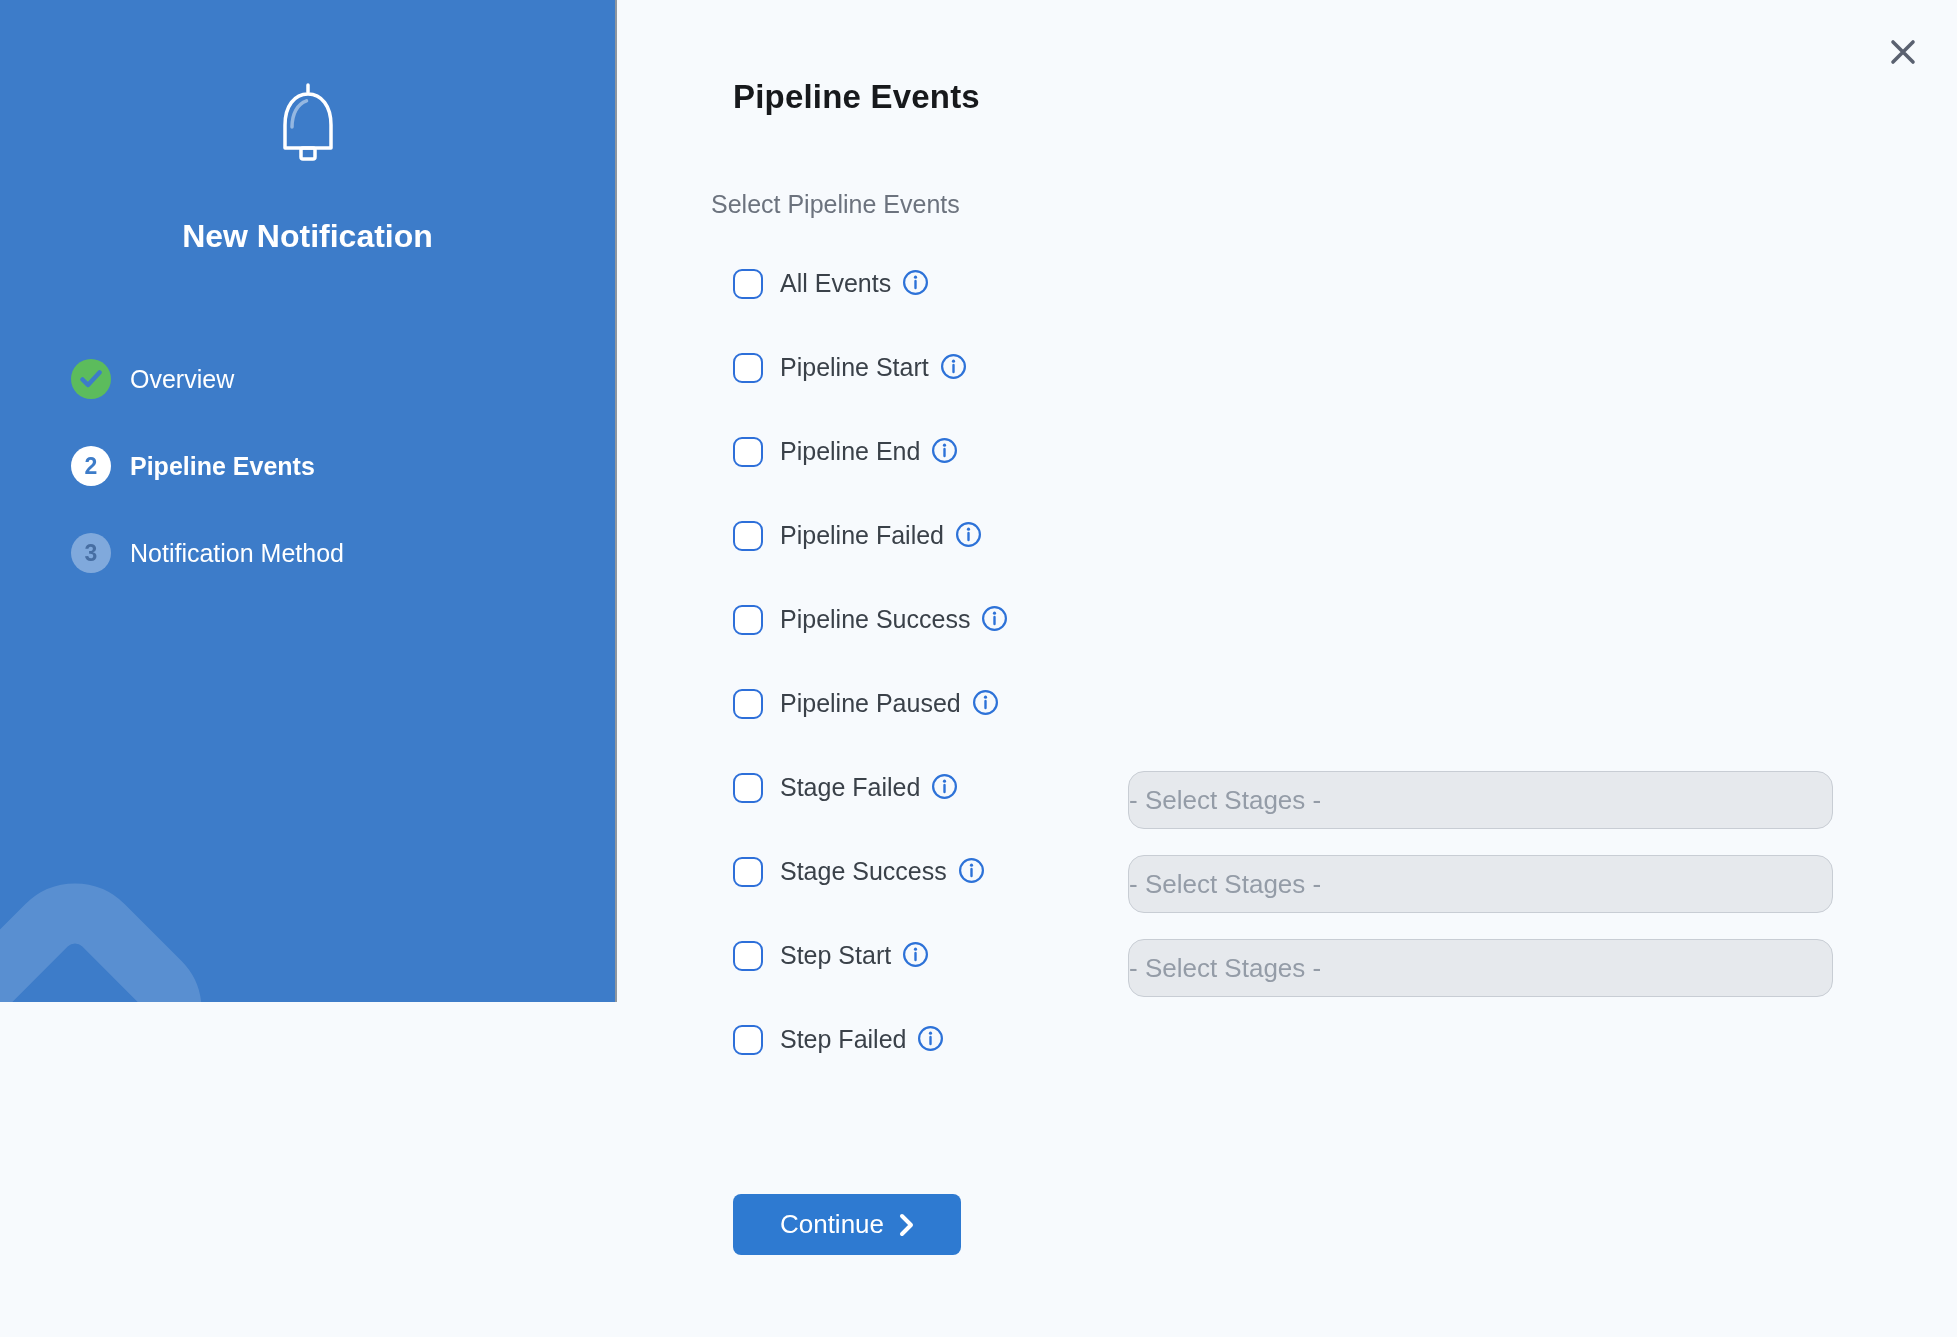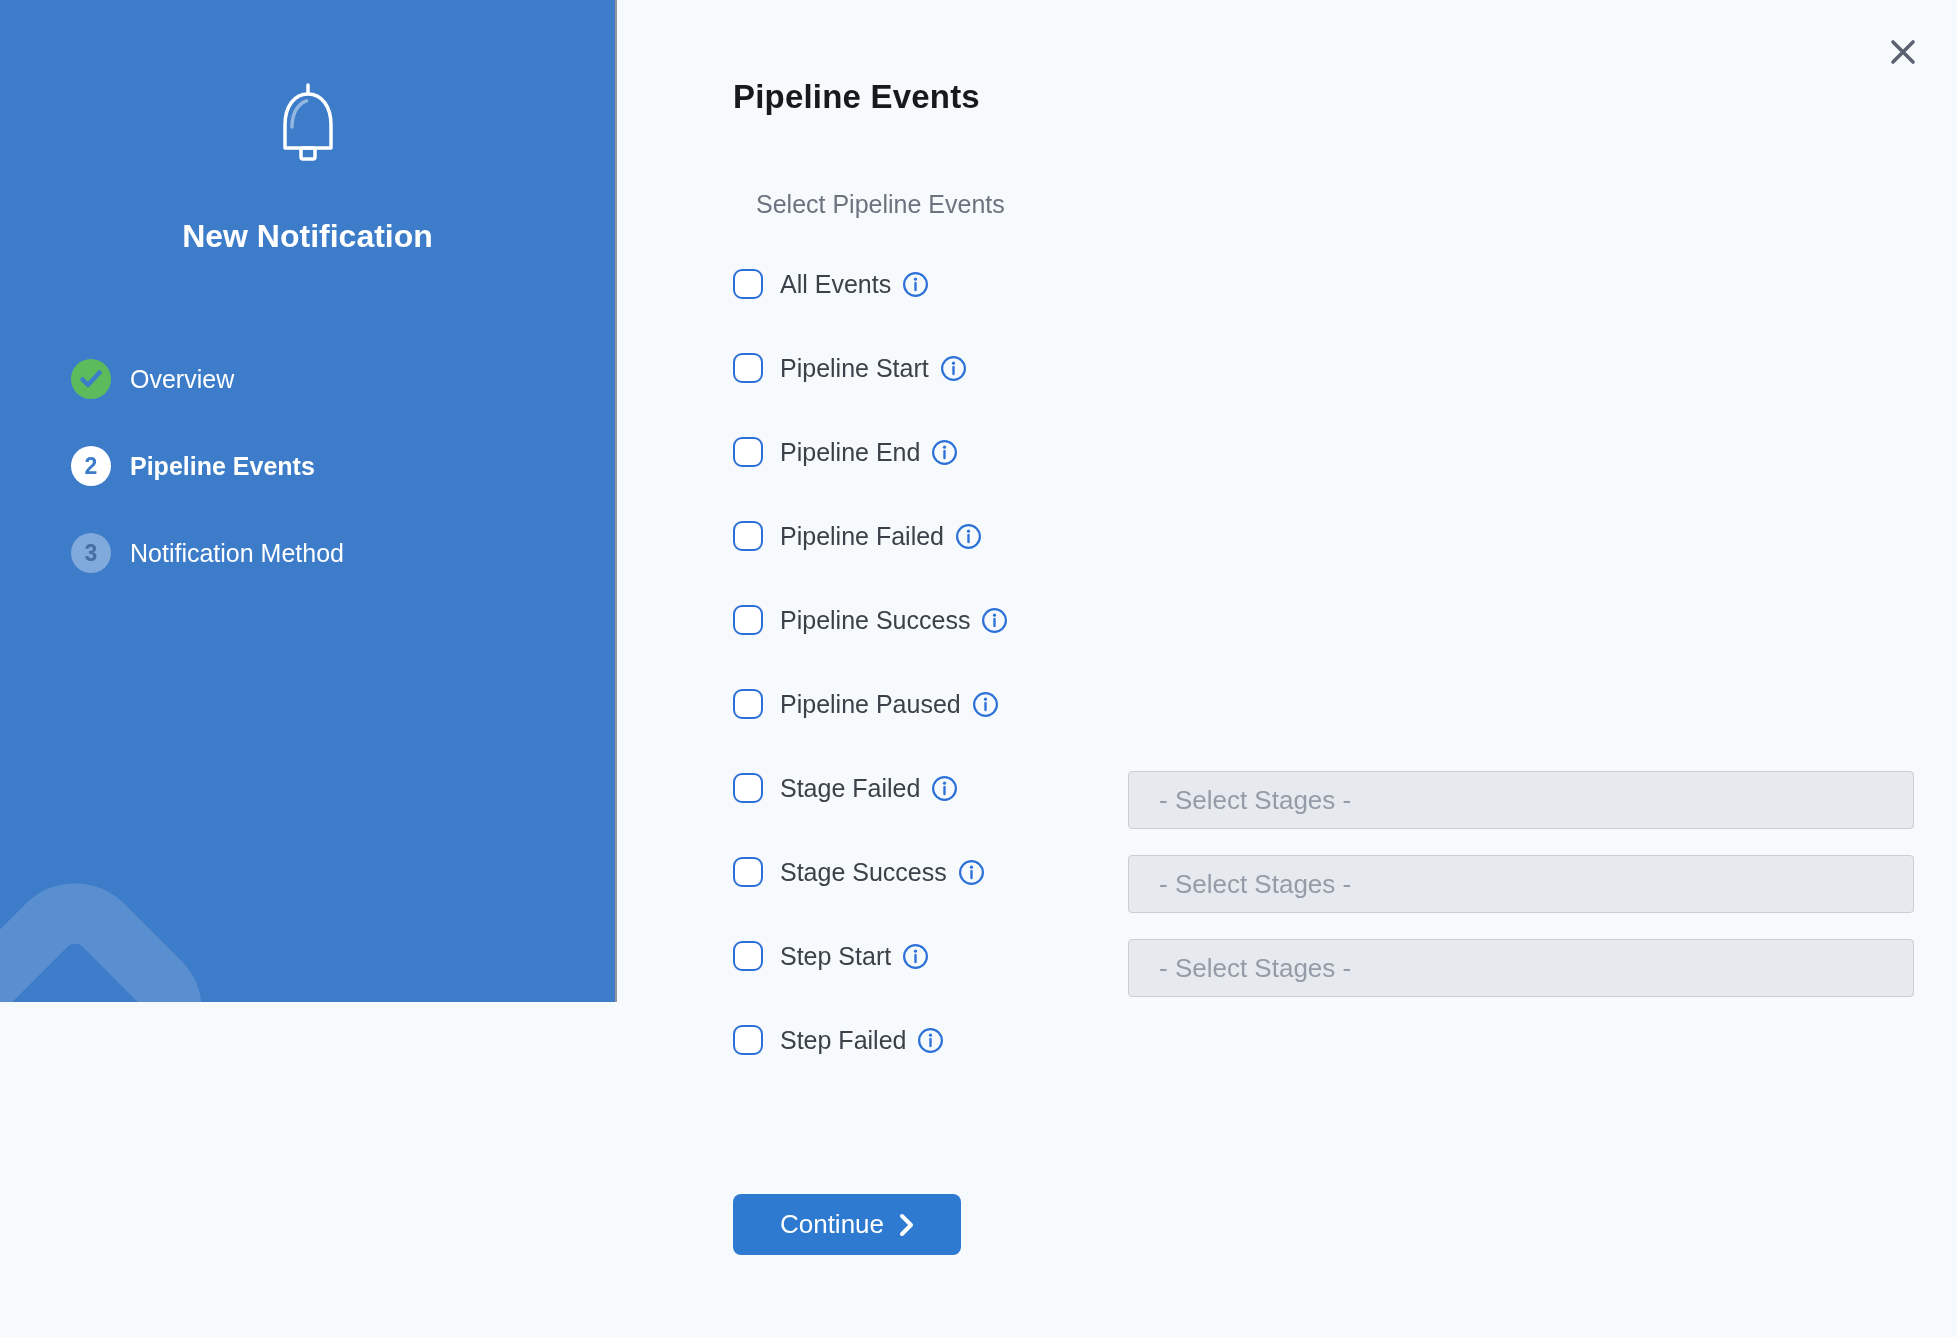--- a/index.html
+++ b/index.html
@@ -32,32 +32,32 @@
   .badge-current  { background:#FFFFFF; color:#3D7CC9; }
   .badge-upcoming { background:rgba(255,255,255,0.35); color:rgba(24,62,115,0.55); }
   .step-label { color:#FFFFFF; font-size:25px; }
   .step-label.current { font-weight:bold; }
 
   
   .close-btn { position:absolute; left:1888px; top:37px; width:30px; height:30px; cursor:pointer; }
 
   .main-title { position:absolute; left:733px; top:78px; color:#17191C;
                 font-size:33px; font-weight:bold; letter-spacing:0.2px; }
-  .main-subtitle { position:absolute; left:756px; top:190px; color:#6C737E; font-size:25px; }
+  .main-subtitle { position:absolute; left:711px; top:190px; color:#6C737E; font-size:25px; }
 
   .events { position:absolute; left:733px; top:269px; width:1150px; }
-  .event-row { position:relative; display:flex; align-items:center; height:30px; margin-bottom:54px; }
+  .event-row { position:relative; display:flex; align-items:flex-start; height:30px; margin-bottom:54px; }
   .checkbox { width:30px; height:30px; flex:none; background:#FFFFFF;
               border:2.5px solid #2D6FD9; border-radius:9px; cursor:pointer; }
   .event-label { margin-left:17px; color:#3A4149; font-size:25px; white-space:nowrap; }
   .info { margin-left:11px; width:27px; height:27px; flex:none; cursor:pointer; display:inline-flex; }
 
-  .stage-select { position:absolute; left:395px; top:-2px; width:786px; height:58px;
-                  background:#E6E9ED; border:1.5px solid #C8CDD4; border-radius:4px;
-                  display:flex; align-items:center; padding-left:30px; cursor:pointer; }
+  .stage-select { position:absolute; left:395px; top:-2px; width:705px; height:58px;
+                  background:#E6E9ED; border:1.5px solid #C8CDD4; border-radius:16px;
+                  display:flex; align-items:center; cursor:pointer; }
   .stage-select span { color:#949CA7; font-size:26px; }
 
   .continue-btn { position:absolute; left:733px; top:1194px; width:228px; height:61px;
                   background:#2E7AD1; border:none; border-radius:8px; cursor:pointer;
                   display:flex; align-items:center; justify-content:center; gap:15px; }
   .continue-btn .lbl { color:#FFFFFF; font-size:26px; font-weight:normal; }
 </style>
 </head>
 <body>
 

